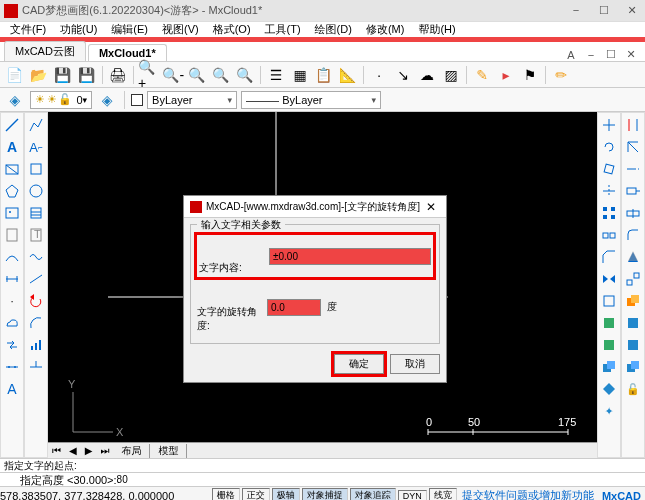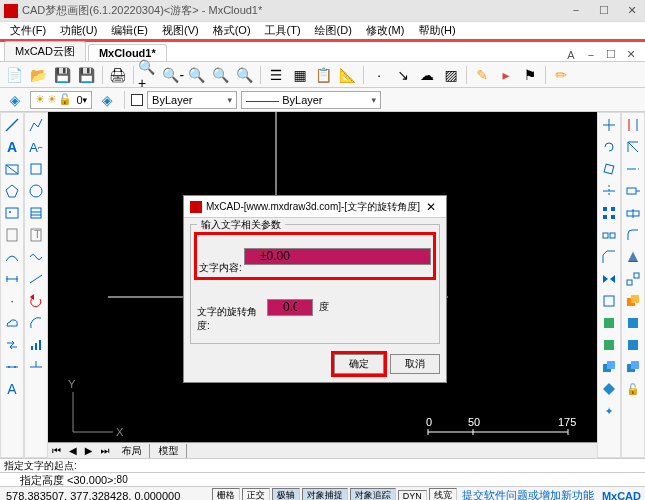--- a/index.html
+++ b/index.html
@@ -2,21 +2,21 @@
 <html><head>
 <meta charset="utf-8">
 <style>
 * { margin: 0; padding: 0; box-sizing: border-box; font-family: "Microsoft YaHei", sans-serif; font-size: 11px; }
 body { width: 645px; height: 500px; background: #fff; overflow: hidden; position: relative; }
 .titlebar { height: 22px; background: #e5e5e5; border-bottom: 1px solid #ddd; display: flex; align-items: center; padding: 0 4px; }
 .titlebar .logo { width: 14px; height: 14px; background: #c00; margin-right: 4px; }
 .titlebar .title { flex: 1; color: #555; }
 .titlebar .winbtns { display: flex; gap: 10px; color: #555; }
 .titlebar .winbtns span { width: 18px; text-align: center; cursor: pointer; }
-.menubar { height: 20px; display: flex; align-items: center; padding: 0 4px; gap: 2px; border-bottom: 3px solid #ef4444; }
+.menubar { height: 20px; display: flex; align-items: center; padding: 0 4px; gap: 2px; border-bottom: 5px solid #ef4444; }
 .menubar .mi { padding: 2px 6px; cursor: pointer; }
 .tabbar { height: 20px; display: flex; align-items: flex-end; padding: 0 4px; border-bottom: 1px solid #ccc; }
 .tabbar .tab { padding: 2px 10px; border: 1px solid #ccc; border-bottom: none; background: #f5f5f5; margin-right: 2px; border-radius: 3px 3px 0 0; cursor: pointer; }
 .tabbar .tab.active { background: #fff; font-weight: bold; }
 .tabbar .spacer { flex: 1; }
 .tabbar .quick { width: 20px; text-align: center; color: #555; cursor: pointer; }
 .toolbar { height: 26px; background: #f8f8f8; border-bottom: 1px solid #ccc; display: flex; align-items: center; padding: 0 4px; gap: 2px; }
 .tb-ico { width: 22px; height: 22px; display: flex; align-items: center; justify-content: center; cursor: pointer; font-size: 14px; }
 .tb-sep { width: 1px; height: 18px; background: #ccc; margin: 0 2px; }
 .toolbar2 { height: 24px; background: #f8f8f8; border-bottom: 1px solid #ccc; display: flex; align-items: center; padding: 0 4px; gap: 4px; }
@@ -31,37 +31,37 @@
 .vico { width: 20px; height: 20px; display: flex; align-items: center; justify-content: center; cursor: pointer; }
 .canvas { flex: 1; background: #000; position: relative; overflow: hidden; }
 .canvas svg { position: absolute; top: 0; left: 0; }
 .btab { position: absolute; bottom: 0; left: 0; right: 0; height: 16px; background: #eee; display: flex; align-items: center; border-top: 1px solid #999; }
 .btab .bt { padding: 0 8px; border-right: 1px solid #999; font-size: 10px; cursor: pointer; }
 .btab .nav { padding: 0 4px; font-size: 10px; cursor: pointer; }
 .cmdline { height: 14px; background: #fff; border-top: 1px solid #ccc; font-size: 10px; padding: 0 4px; }
 .cmdinput { height: 14px; background: #fff; border-top: 1px solid #ccc; font-size: 10px; padding: 0 20px; display: flex; }
 .cmdinput input { border: none; outline: none; font-size: 10px; flex: 1; }
 .statusbar { height: 18px; border-top: 1px solid #ccc; display: flex; align-items: center; font-size: 10px; background: #f5f5f5; }
-.statusbar .coords { padding: 0 6px; }
+.statusbar .coords { padding: 0 0; }
 .statusbar .spacer { flex: 1; }
 .statusbar .sbtn { padding: 0 4px; border: 1px inset #ccc; margin: 0 1px; cursor: pointer; font-size: 9px; }
 .statusbar .sbtn.on { background: #cde; }
 .statusbar .link { color: #06c; text-decoration: underline; padding: 0 4px; cursor: pointer; }
 .statusbar .mx { color: #06c; font-weight: bold; padding: 0 4px; }
 .dialog { position: absolute; left: 183px; top: 195px; width: 264px; background: #f0f0f0; border: 1px solid #888; box-shadow: 2px 2px 8px rgba(0,0,0,.4); }
 .dialog .dtitle { height: 22px; display: flex; align-items: center; padding: 0 6px; background: #fff; border-bottom: 1px solid #ccc; }
 .dialog .dtitle .dlogo { width: 12px; height: 12px; background: #c00; margin-right: 4px; }
 .dialog .dtitle .dt { flex: 1; font-size: 10px; }
 .dialog .dtitle .dclose { cursor: pointer; font-size: 12px; padding: 0 4px; }
 .dialog .dbody { padding: 6px; }
 .dialog .grpbox { border: 1px solid #bbb; padding: 6px 6px; position: relative; }
 .dialog .grptxt { position: absolute; top: -7px; left: 6px; background: #f0f0f0; padding: 0 4px; font-size: 10px; }
 .dialog .frow { display: flex; align-items: center; margin: 4px 0; }
 .dialog .flab { width: 70px; font-size: 10px; margin-top: 24px; }
-.dialog .finp { border: 1px solid #888; height: 17px; padding: 0 15px; font-size: 12px; background: #be185d; }
+.dialog .finp { border: 1px solid #888; height: 17px; padding: 0 3px; font-size: 10px; background: #ef4444; }
 .dialog .redbox { outline: 3px solid #e00; }
 .dialog .dbtns { display: flex; justify-content: flex-end; gap: 6px; padding: 4px 6px 8px; }
 .dialog .dbtn { border: 1px solid #888; background: #eee; padding: 2px 14px; font-size: 10px; cursor: pointer; }
 </style>
 </head>
 <body>
 
 <div class="titlebar">
   <div class="logo"></div>
   <div class="title">CAD梦想画图(6.1.20220304)&lt;游客&gt; - MxCloud1*</div>
@@ -478,21 +478,21 @@
   </div>
   <div class="dbody">
     <div class="grpbox">
       <div class="grptxt">输入文字相关参数</div>
       <div class="frow redbox" style="padding:2px">
         <div class="flab">文字内容:</div>
         <input class="finp" style="flex: 1 1 0%;" value="±0.00">
       </div>
       <div class="frow">
         <div class="flab">文字的旋转角度:</div>
-        <input class="finp" style="width: 46px;" value="0.0">
+        <input class="finp" style="width: 54px;" value="0.0">
         <span style="margin-left:6px;font-size:10px">度</span>
       </div>
     </div>
   </div>
   <div class="dbtns">
     <button class="dbtn redbox">确定</button>
     <button class="dbtn">取消</button>
   </div>
 </div>
 

